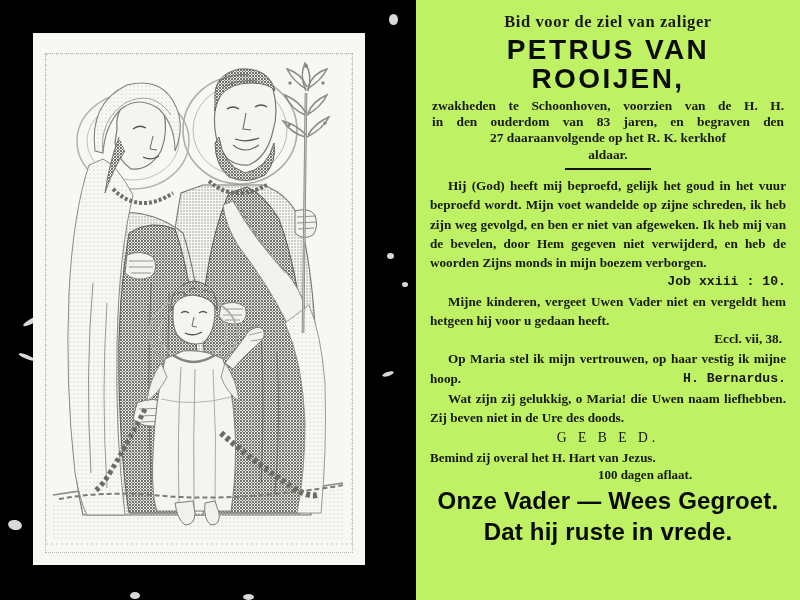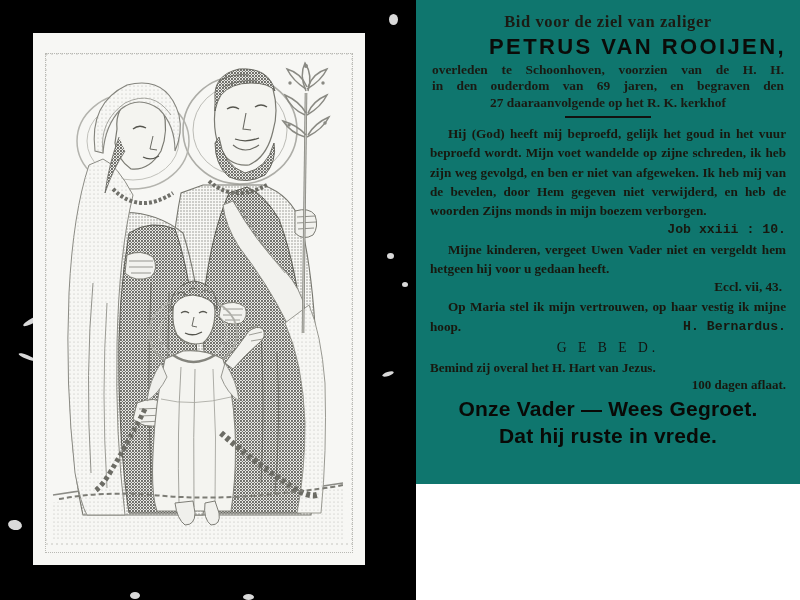--- a/index.html
+++ b/index.html
@@ -41,45 +41,45 @@
   
   .speckle { position: absolute; background: #ffffff; border-radius: 50%; opacity: .85; }
 
   
   #engraving { position: absolute; left: 0; top: 0; width: 332px; height: 532px; display: block; }
 
   
   #right-panel {
     position: absolute;
     left: 416px; top: 0;
-    width: 384px; height: 484px;
-    background: #0f766e;
+    width: 384px; height: 600px;
+    background: #bef264;
     color: #16160f;
     padding: 0;
   }
   #text-block {
     position: absolute;
     left: 14px; top: 10px;
     width: 356px;
   }
 
   .line-head {
     text-align: center;
     font-size: 16.5px;
     letter-spacing: .6px;
     font-weight: 700;
     color: #1b1b14;
     margin: 2px 0 3px 0;
     font-family: "Liberation Serif", "DejaVu Serif", serif;
   }
   .name {
-    text-align: right;
+    text-align: center;
     font-family: "Liberation Sans", "DejaVu Sans", sans-serif;
     font-weight: 700;
-    font-size: 22px;
+    font-size: 28px;
     letter-spacing: 2.4px;
     color: #0b0b08;
     margin: 1px 0 4px 0;
     line-height: 1.05;
   }
   .death-info {
     text-align: justify;
     text-align-last: center;
     font-size: 13.4px;
     line-height: 1.22;
@@ -131,32 +131,32 @@
     color: #121210;
   }
   .centered-small {
     text-align: left;
     font-size: 13px;
     font-weight: 600;
     margin: 4px 0 0 0;
     color: #18180f;
   }
   .aflaat {
-    text-align: right;
+    text-align: center;
     font-size: 13px;
     font-weight: 600;
     margin: 1px 0 4px 0;
     padding-left: 74px;
     color: #18180f;
   }
   .bold-big {
     text-align: center;
     font-family: "Liberation Sans", "DejaVu Sans", sans-serif;
     font-weight: 700;
-    font-size: 21px;
+    font-size: 24px;
     letter-spacing: .2px;
     margin: 3px 0 2px 0;
     color: #090906;
   }
   .clear { clear: both; }
 </style>
 </head>
 <body>
 
 <div id="page">
@@ -331,44 +331,48 @@
   </div>
 
   <div id="right-panel">
     <div id="text-block">
 
       <div class="line-head">Bid voor de ziel van zaliger</div>
 
       <div class="name">PETRUS VAN ROOIJEN,</div>
 
       <div class="death-info">
-        <span class="ln just">overleden te Schoonhoven, voorzien van de H. H.</span>
-        <span class="ln just">in den ouderdom van 69 jaren, en begraven den</span>
+        <span class="ln just">zwakheden te Schoonhoven, voorzien van de H. H.</span>
+        <span class="ln just">in den ouderdom van 83 jaren, en begraven den</span>
         <span class="ln">27 daaraanvolgende op het R. K. kerkhof</span>
+        <span class="ln">aldaar.</span>
       </div>
 
       <hr class="rule-short">
 
       <p class="para">
         <span>Hij (God) heeft mij beproefd, gelijk het goud in het vuur beproefd wordt. Mijn voet wandelde op zijne schreden, ik heb zijn weg gevolgd, en ben er niet van afgeweken. Ik heb mij van de bevelen, door Hem gegeven niet verwijderd, en heb de woorden Zijns monds in mijn boezem verborgen.</span>
         <span class="attrib-inline">Job xxiii : 10.</span>
       </p>
       <div class="clear"></div>
 
       <p class="para">
         <span>Mijne kinderen, vergeet Uwen Vader niet en vergeldt hem hetgeen hij voor u gedaan heeft.</span>
       </p>
-      <div class="attrib-right">Eccl. vii, 43.</div>
+      <div class="attrib-right">Eccl. vii, 38.</div>
 
       <p class="para">
         <span>Op Maria stel ik mijn vertrouwen, op haar vestig ik mijne hoop.</span>
         <span class="attrib-inline">H. Bernardus.</span>
       </p>
       <div class="clear"></div>
 
+      <p class="para">
+        <span>Wat zijn zij gelukkig, o Maria! die Uwen naam liefhebben. Zij beven niet in de Ure des doods.</span>
+      </p>
 
       <div class="gebed-head">G E B E D.</div>
 
       <div class="centered-small">Bemind zij overal het H. Hart van Jezus.</div>
       <div class="aflaat">100 dagen aflaat.</div>
 
       <div class="bold-big">Onze Vader — Wees Gegroet.</div>
       <div class="bold-big">Dat hij ruste in vrede.</div>
 
     </div>

